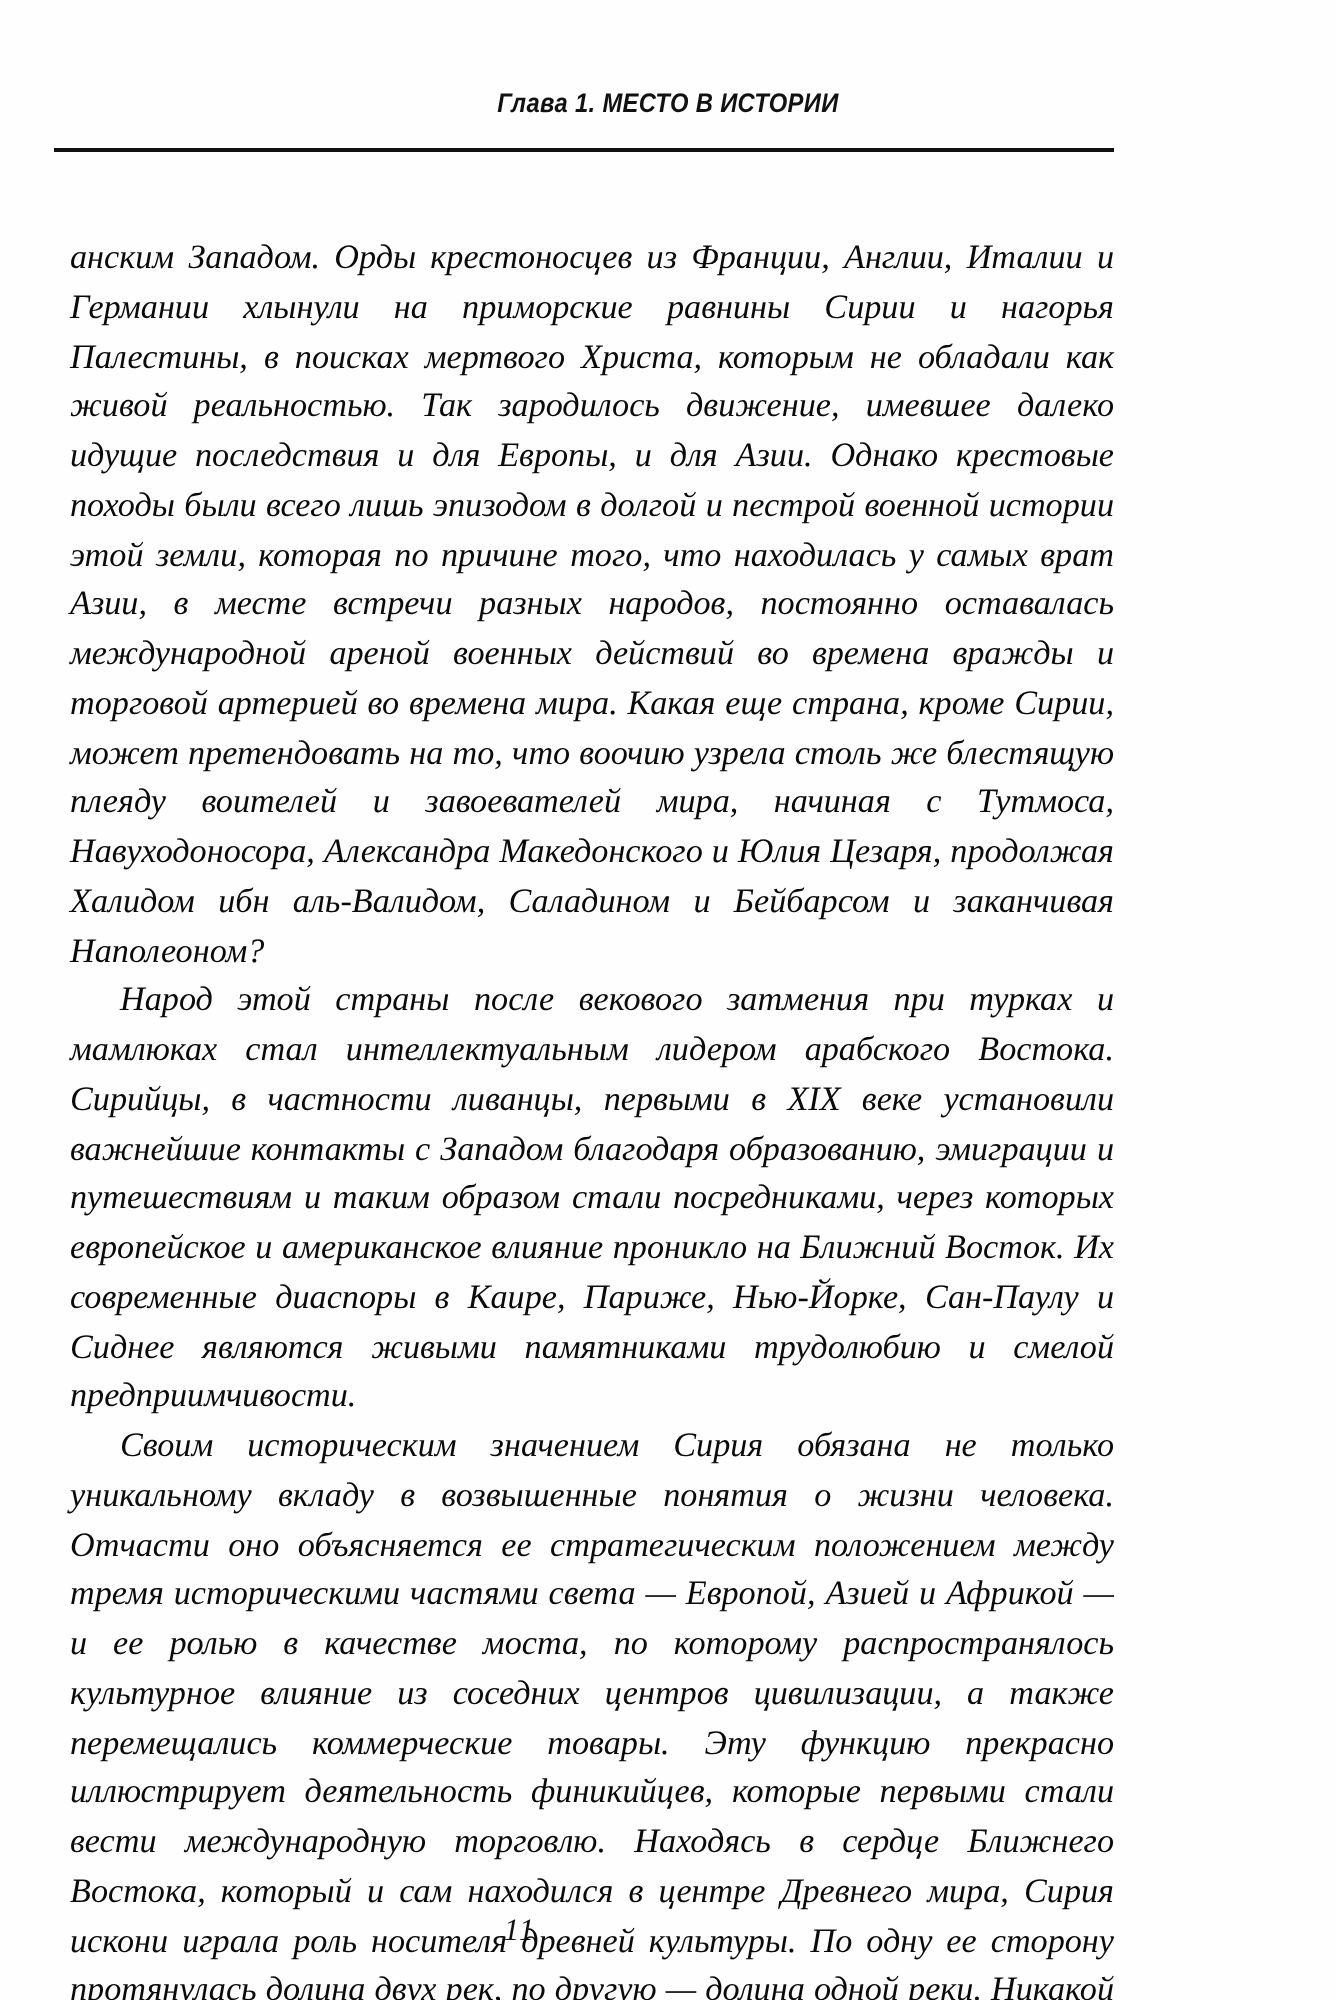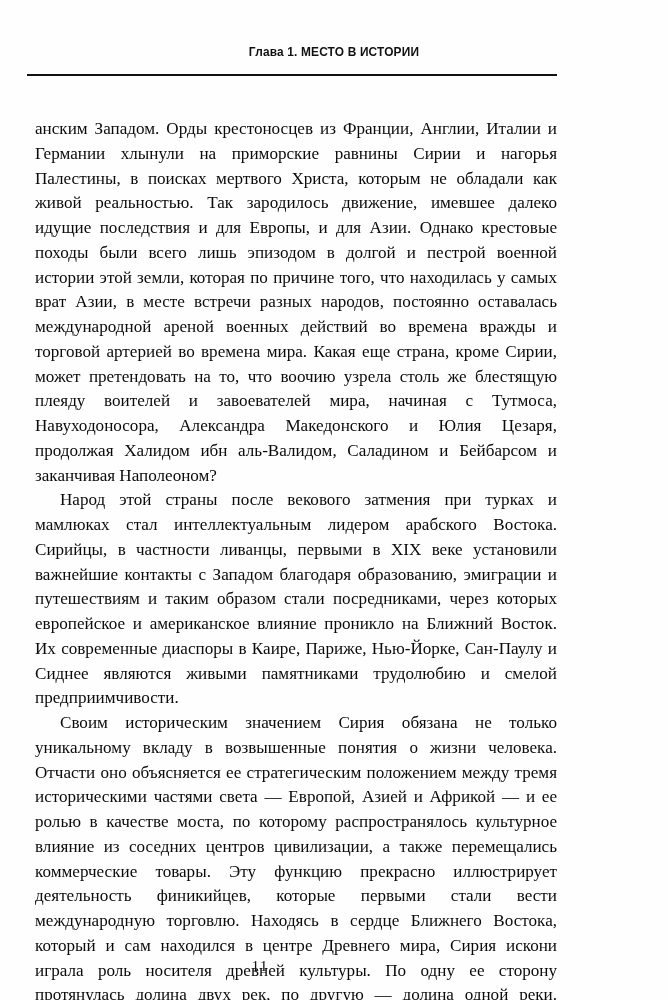--- a/index.html
+++ b/index.html
@@ -15,20 +15,21 @@
     overflow: hidden;
     font-family: "Liberation Serif", "DejaVu Serif", serif;
     color: #0a0a0a;
     -webkit-font-smoothing: antialiased;
   }
 
   .page {
     position: absolute;
     inset: 0;
     background: #fefefe;
+    font-style: italic;
   }
 
   
   .running-head {
     position: absolute;
     top: 44px;
     left: 0;
     width: 668px;
     text-align: center;
     font-family: "Liberation Sans", "DejaVu Sans", sans-serif;

